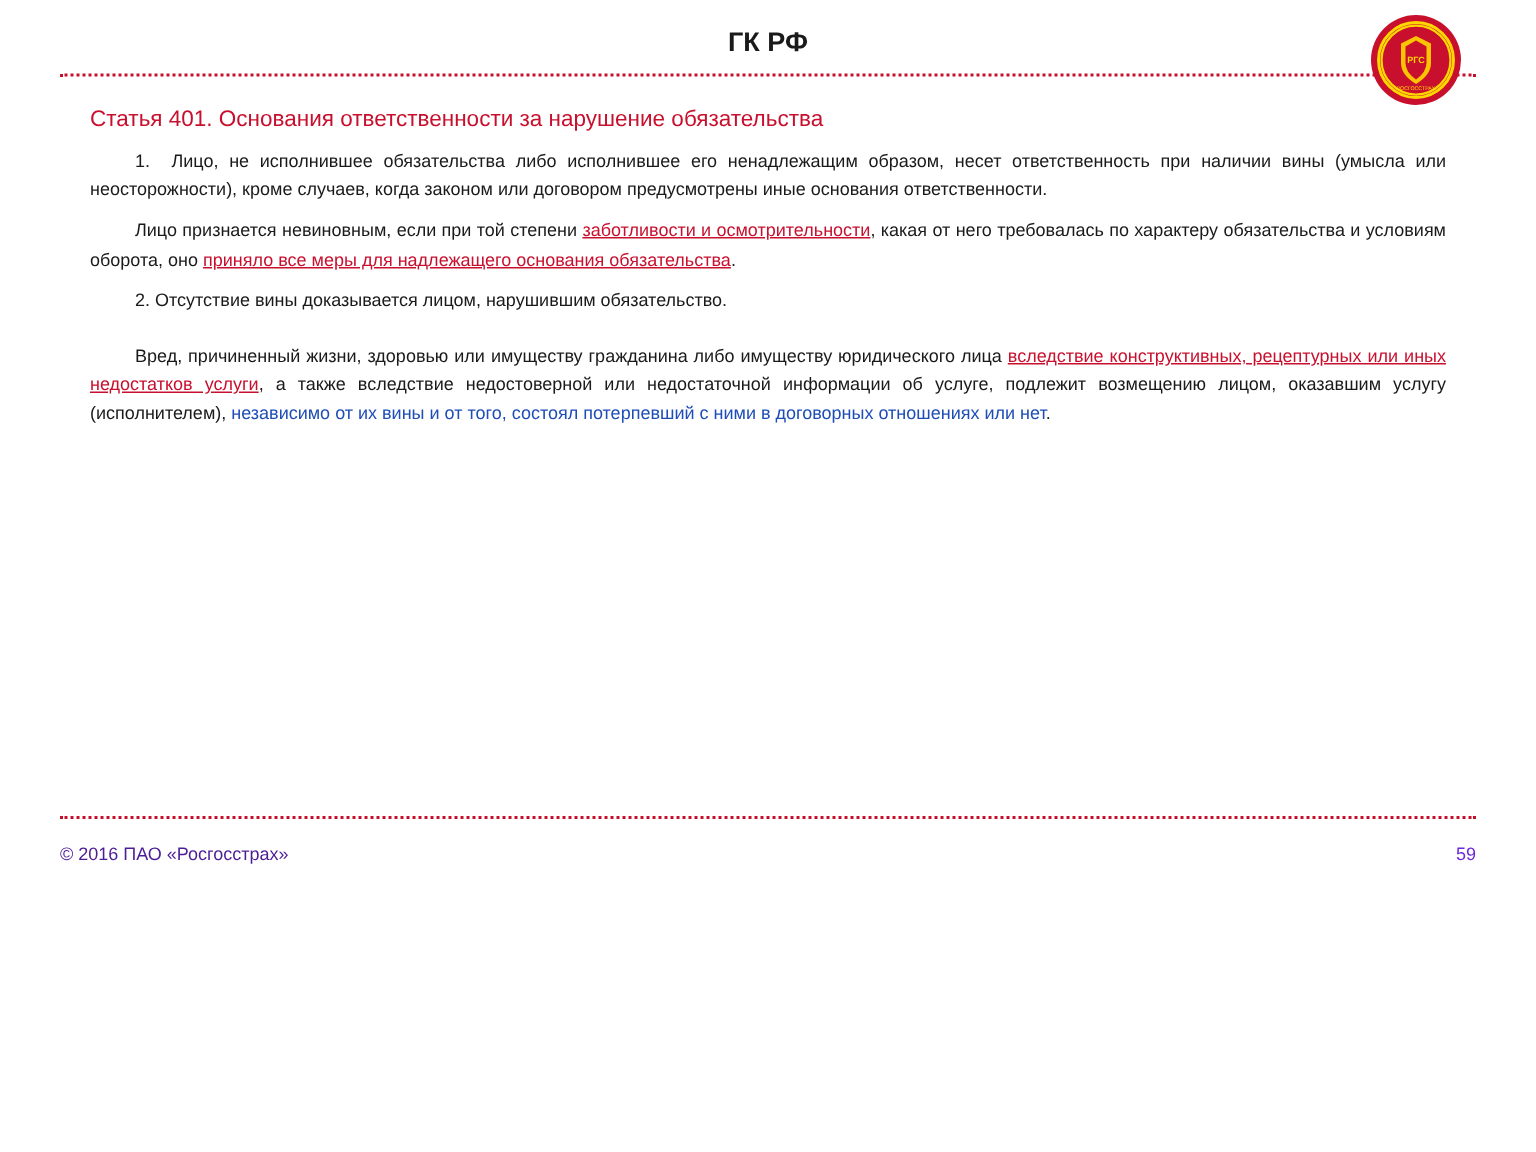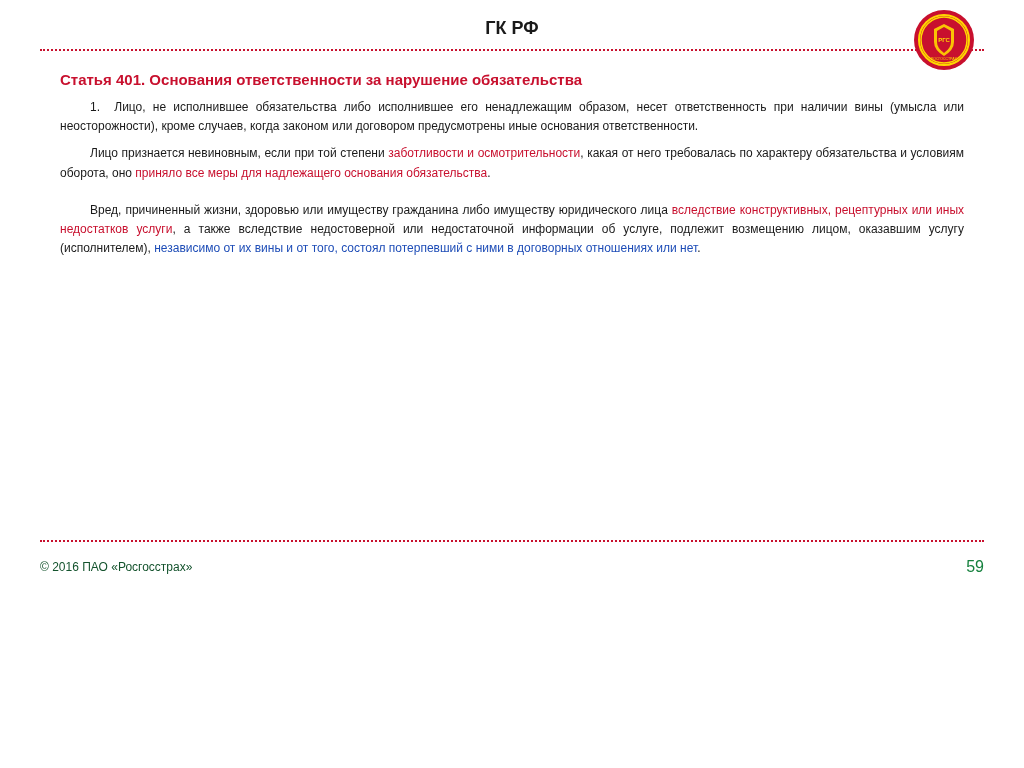--- a/index.html
+++ b/index.html
@@ -83,64 +83,65 @@
       overflow: hidden;
     }
 
     .article-section {
       margin-bottom: 18px;
     }
 
     .article-title {
       color: #c8102e;
       font-size: 15px;
-      font-weight: bold;
+      font-weight: normal;
       margin-bottom: 10px;
     }
 
     .article-body {
       font-size: 12px;
       line-height: 1.6;
       text-align: justify;
       color: #1a1a1a;
     }
 
     .article-body p {
       margin-bottom: 8px;
       text-indent: 30px;
     }
 
     .red-text {
       color: #c8102e;
+      text-decoration: underline;
     }
 
     .blue-text {
       color: #1e4db7;
     }
 
     
     .footer {
       padding: 8px 40px;
     }
 
     .footer-content {
       display: flex;
       justify-content: space-between;
       align-items: center;
       padding-top: 8px;
     }
 
     .footer-copyright {
       font-size: 12px;
-      color: #14532d;
+      color: #4c1d95;
     }
 
     .footer-page {
-      font-size: 16px;
-      color: #15803d;
+      font-size: 12px;
+      color: #6d28d9;
     }
   </style>
 </head>
 <body>
 
 <div class="page">
 
   <div class="header">
     <span class="header-title">ГК РФ</span>
     <div class="logo-area">
@@ -171,20 +172,23 @@
       <div class="article-title">
         Статья 401. Основания ответственности за нарушение обязательства
       </div>
       <div class="article-body">
         <p>
           1.&nbsp; Лицо, не исполнившее обязательства либо исполнившее его ненадлежащим образом, несет ответственность при наличии вины (умысла или неосторожности), кроме случаев, когда законом или договором предусмотрены иные основания ответственности.
         </p>
         <p>
           Лицо признается невиновным, если при той степени <span class="red-text">заботливости и осмотрительности</span>, какая от него требовалась по характеру обязательства и условиям оборота, оно <span class="red-text">приняло все меры для надлежащего основания обязательства</span>.
         </p>
+        <p>
+          2. Отсутствие вины доказывается лицом, нарушившим обязательство.
+        </p>
       </div>
     </div>
 
     <div class="article-section">
       <div class="article-body">
         <p>
           Вред, причиненный жизни, здоровью или имуществу гражданина либо имуществу юридического лица <span class="red-text">вследствие конструктивных, рецептурных или иных недостатков услуги</span>, а также вследствие недостоверной или недостаточной информации об услуге, подлежит возмещению лицом, оказавшим услугу (исполнителем), <span class="blue-text">независимо от их вины и от того, состоял потерпевший с ними в договорных отношениях или нет</span>.
         </p>
       </div>
     </div>

